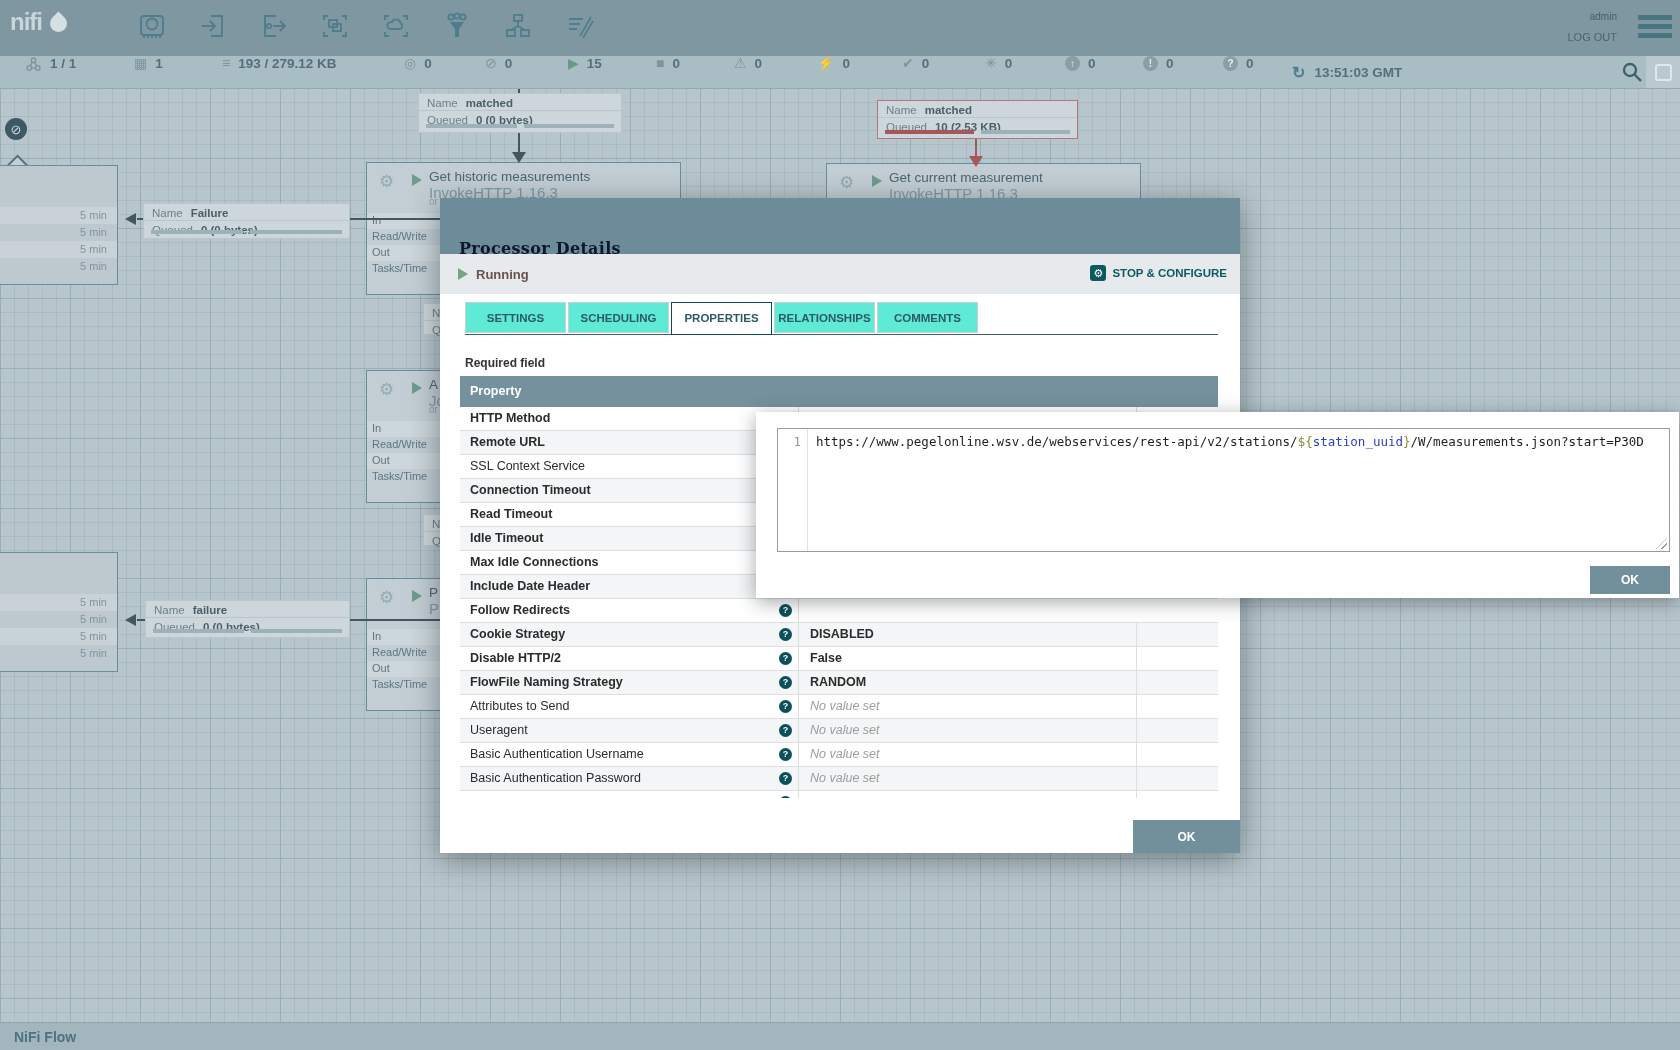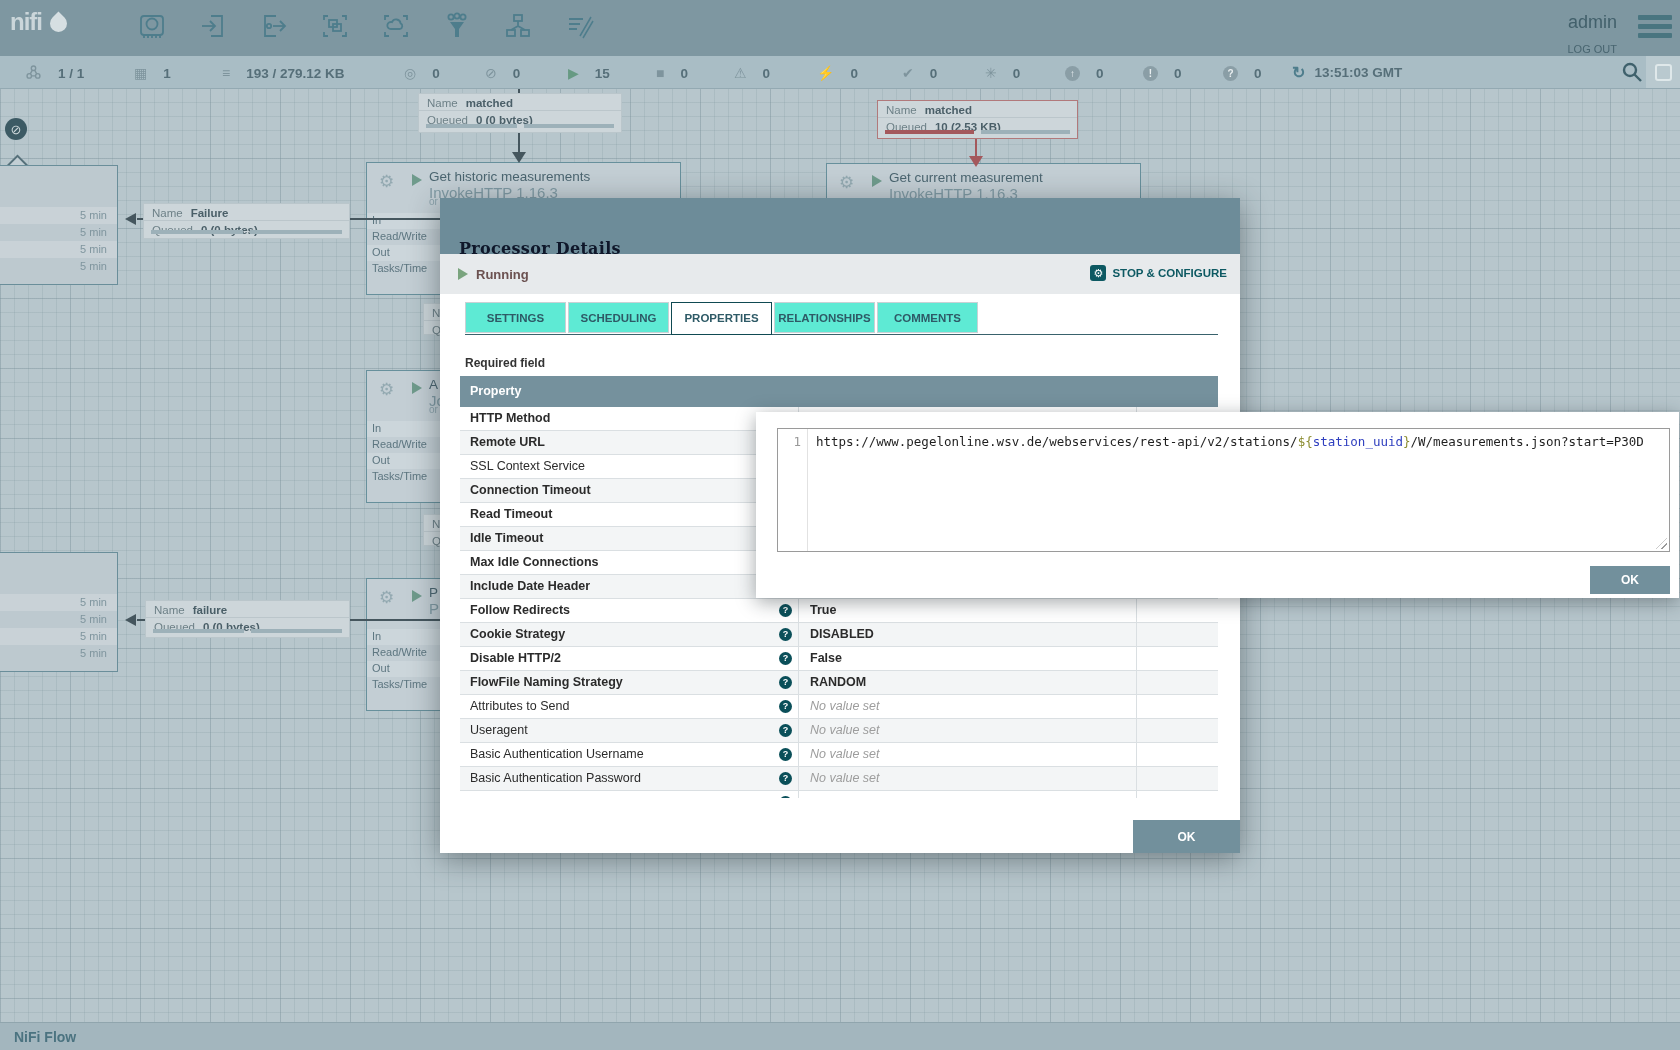--- a/index.html
+++ b/index.html
@@ -8,29 +8,29 @@
 
   
   #header{position:absolute;left:0;top:0;width:1680px;height:56px;background:#7e97a1;z-index:3;}
   #logo{position:absolute;left:10px;top:8px;display:flex;align-items:center;}
   #logo .word{font-size:24px;font-weight:bold;color:#cbd6da;letter-spacing:-1px;}
   #logo .drop{width:17px;height:17px;background:#d6dfe2;border-radius:0 50% 50% 50%;
               transform:rotate(45deg);margin-left:8px;margin-top:3px;}
   #toolbar{position:absolute;left:137px;top:11px;display:flex;gap:31px;}
   .tbicon{width:30px;height:30px;display:inline-block;cursor:pointer;}
   #userbox{position:absolute;right:63px;top:9px;text-align:right;line-height:1.5;}
-  #user-name{font-size:18px;color:#42606b;}
+  #user-name{font-size:10px;color:#42606b;}
   #logout{font-size:11px;color:#486570;border-bottom:1px solid #7e98a2;cursor:pointer;display:inline-block;}
   #hamburger{position:absolute;right:8px;top:15px;width:34px;cursor:pointer;}
   #hamburger div{height:5px;background:#497580;border-radius:1px;margin-bottom:4px;}
 
   
   #statusbar{position:absolute;left:0;top:56px;width:1680px;height:32px;background:#a9bdc5;
              border-bottom:1px solid #93a9b2;z-index:3;}
-  .sbitem{position:absolute;top:0;height:34px;display:flex;align-items:center;gap:16px;}
+  .sbitem{position:absolute;top:0;height:34px;display:flex;gap:8px;}
   .sbicon{font-size:14px;color:#7e949d;line-height:1;}
   .sbicon.green{color:#679a83;}
   .circ{display:inline-flex;width:15px;height:15px;border-radius:50%;background:#8a9ea6;color:#e9eef0;
         font-size:10px;font-weight:bold;align-items:center;justify-content:center;}
   .sbval{font-size:13.5px;font-weight:600;color:#566f79;}
   #refresh-block{position:absolute;left:1292px;top:0;height:32px;display:flex;align-items:center;gap:9px;}
   #refresh-glyph{font-size:16px;color:#4e7d8c;font-weight:bold;}
   #search-btn{position:absolute;left:1620px;top:4px;width:24px;height:24px;cursor:pointer;}
   #panel-btn{position:absolute;left:1646px;top:0;width:34px;height:32px;background:#b9c9cf;
              display:flex;align-items:center;justify-content:center;cursor:pointer;}
@@ -553,21 +553,20 @@
           <div class="vc"></div>
           <div class="xc"></div>
         </div>
         <div class="prow">
           <div class="pc req">Include Date Header<span class="help">?</span></div>
           <div class="vc"></div>
           <div class="xc"></div>
         </div>
         <div class="prow">
           <div class="pc req">Follow Redirects<span class="help">?</span></div>
-          <div class="vc set">True</div>
           <div class="xc"></div>
         </div>
         <div class="prow">
           <div class="pc req">Cookie Strategy<span class="help">?</span></div>
           <div class="vc set">DISABLED</div>
           <div class="xc"></div>
         </div>
         <div class="prow">
           <div class="pc req">Disable HTTP/2<span class="help">?</span></div>
           <div class="vc set">False</div>

